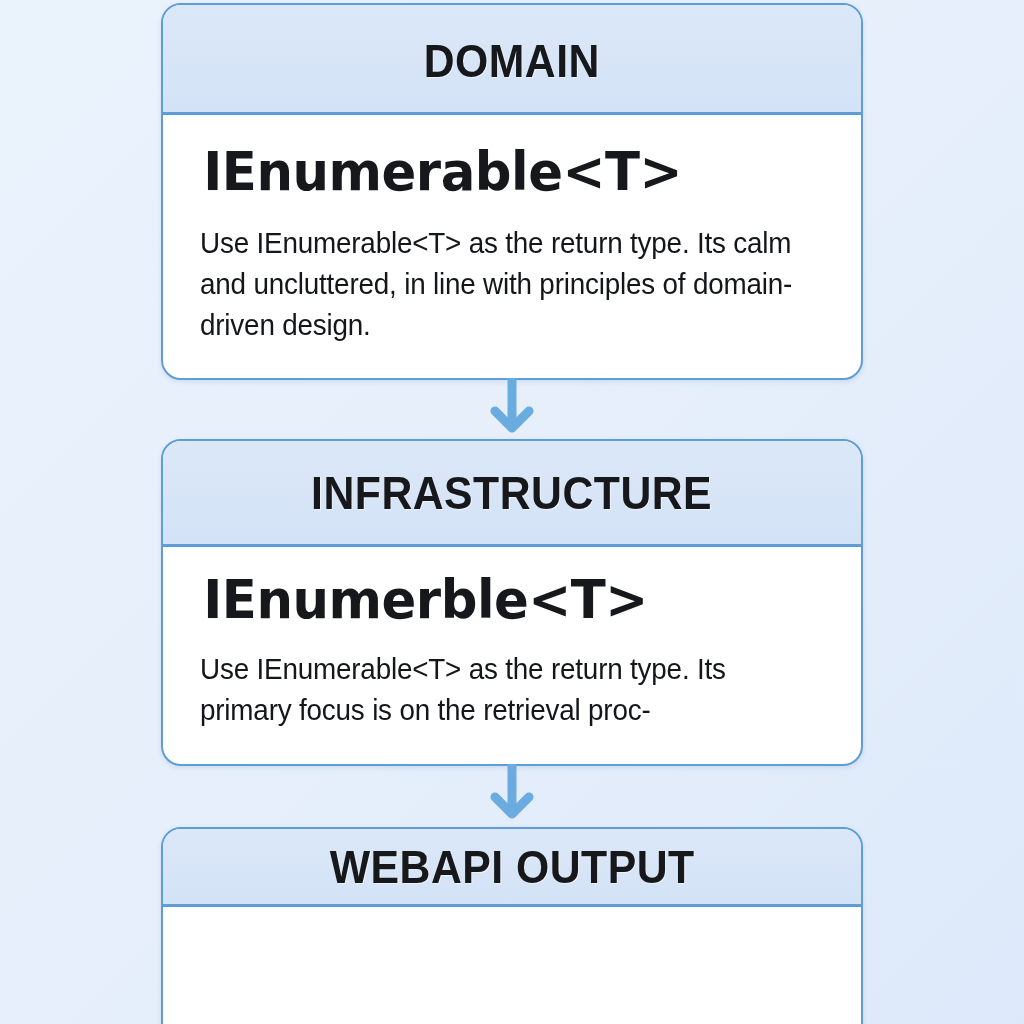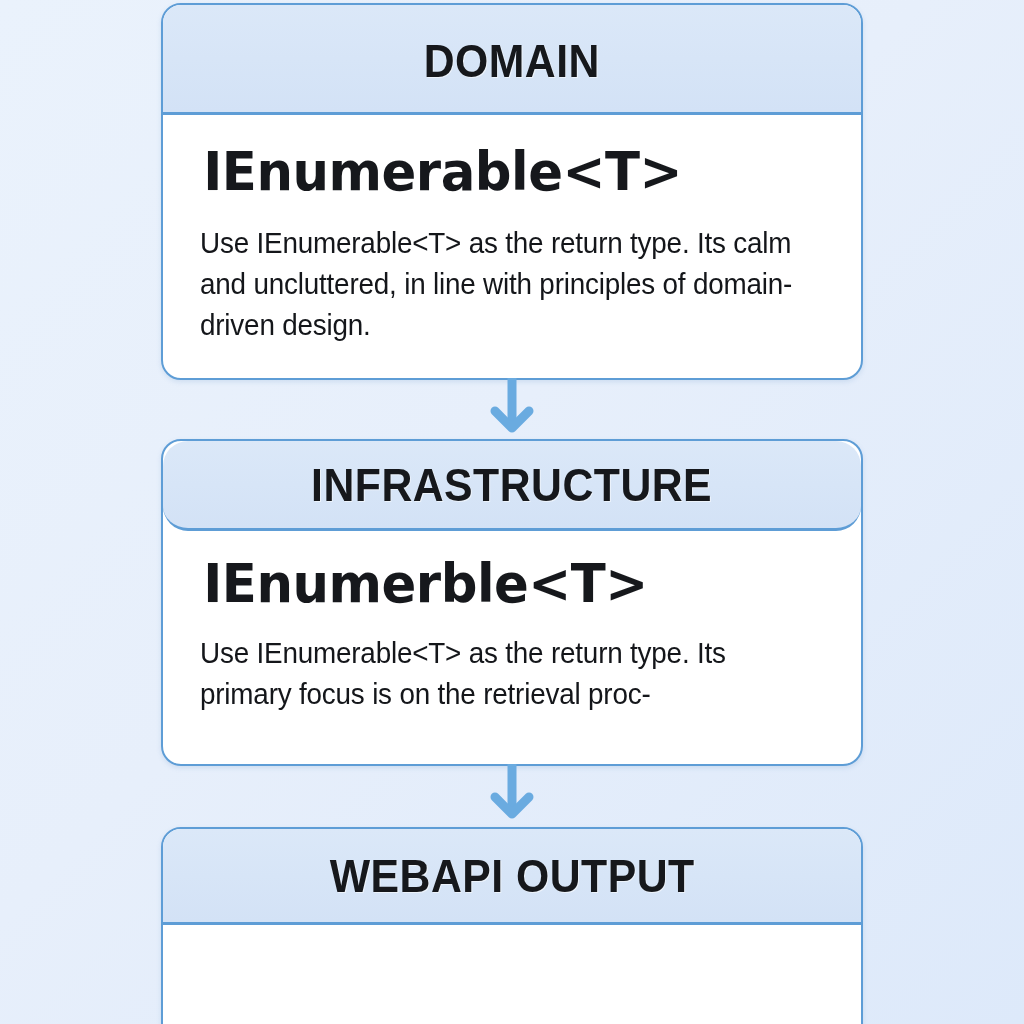--- a/index.html
+++ b/index.html
@@ -83,26 +83,26 @@
     transform: scaleX(0.96);
   }
 
   
   #card-domain          { top: -4px;  height: 377px; }
   #card-domain .card-header { height: 110px; padding-top: 4px; }
   #card-domain .card-body   { padding-top: 30px; }
   #card-domain .card-type   { margin-bottom: 24px; }
 
   #card-infrastructure      { top: 432px; height: 327px; }
-  #card-infrastructure .card-header { height: 90px; border-radius: 25px; }
+  #card-infrastructure .card-header { height: 106px; }
   #card-infrastructure .card-body   { padding-top: 26px; }
   #card-infrastructure .card-type   { margin-bottom: 22px; }
 
   #card-webapi              { top: 820px; height: 240px; }
-  #card-webapi .card-header { height: 96px; }
+  #card-webapi .card-header { height: 78px; }
   #card-webapi .card-body   { padding-top: 26px; }
 
   
   .arrow {
     position: absolute;
     left: 489px;
     width: 46px;
     height: 58px;
   }
   #arrow-1 { top: 371px; }

